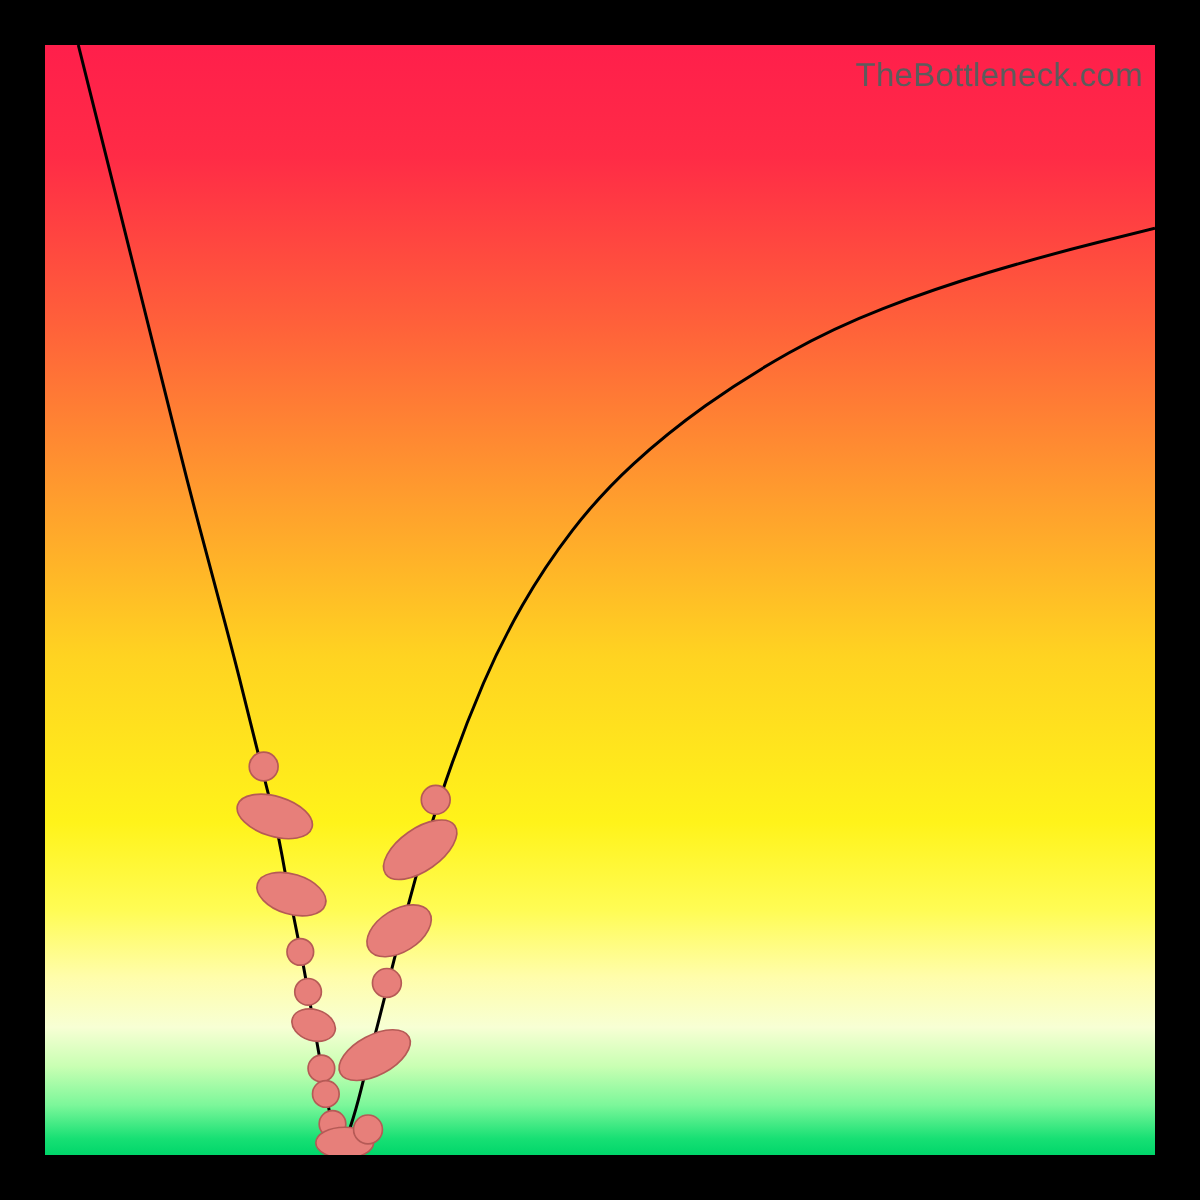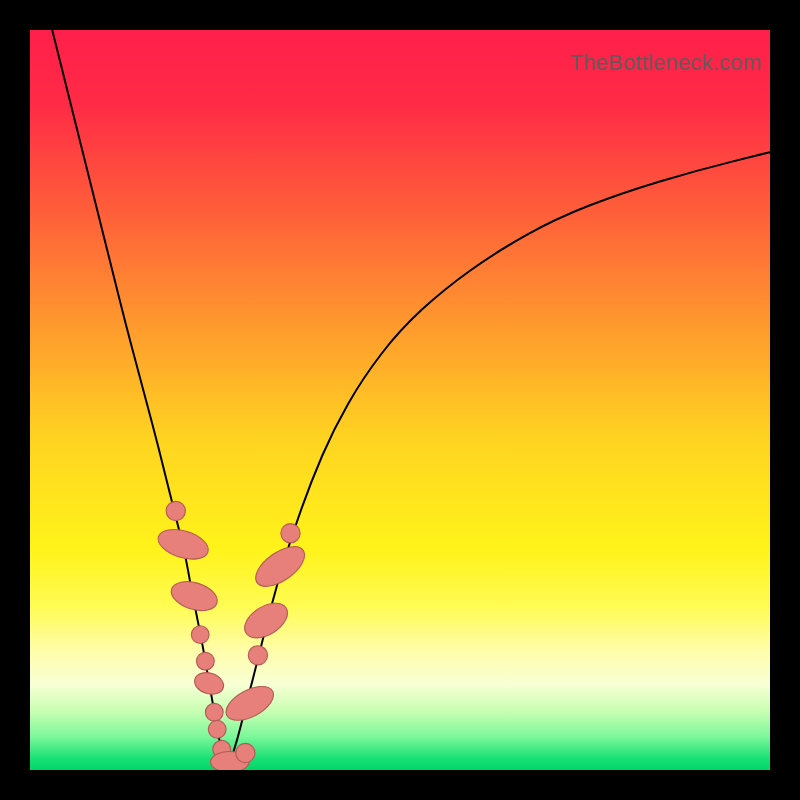--- a/index.html
+++ b/index.html
@@ -27,21 +27,21 @@
   }
   .gradient-bg {
     position: absolute;
     left: 0;
     top: 0;
     width: 100%;
     height: 100%;
   }
   .watermark {
     position: absolute;
-    top: 20px;
+    top: 7px;
     right: 8px;
     font-size: 22px;
     font-weight: 500;
     color: #5c5c5c;
     letter-spacing: 0.2px;
     z-index: 10;
   }
   svg.curve-layer {
     position: absolute;
     left: 0;

